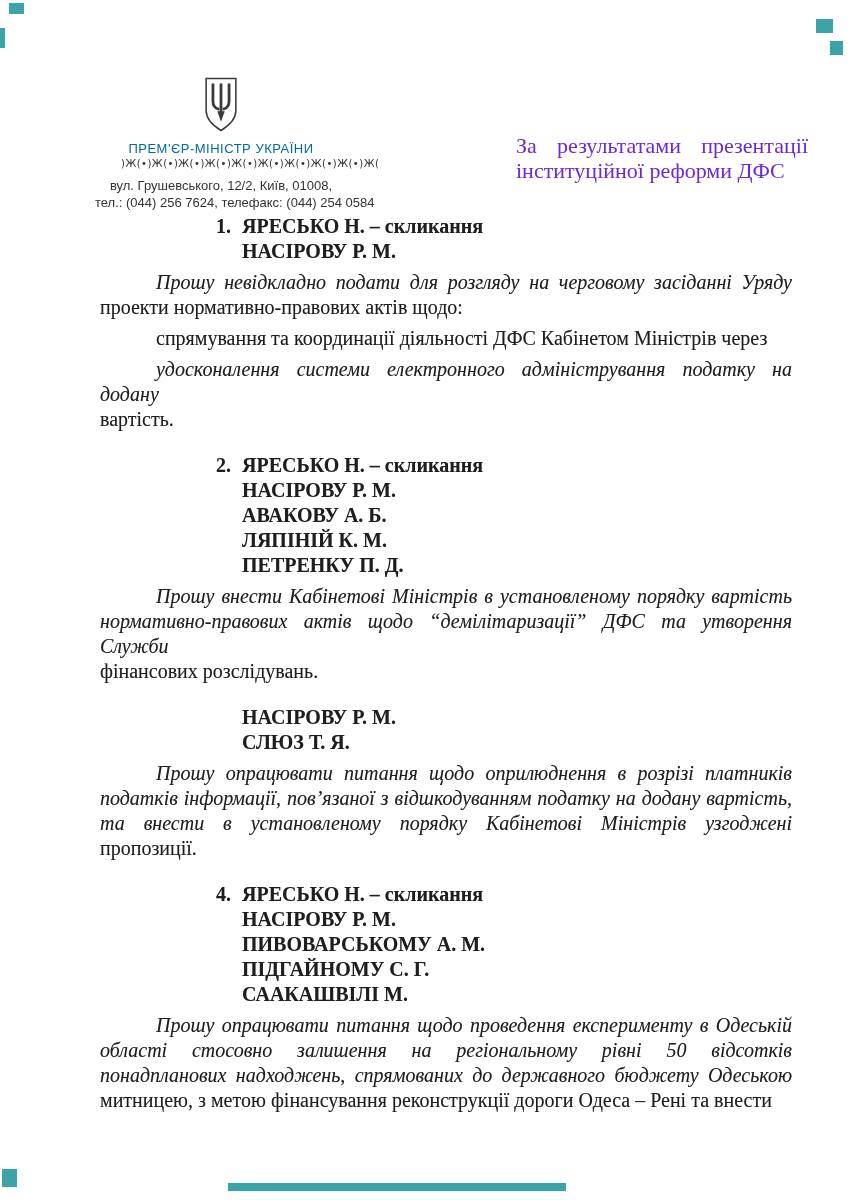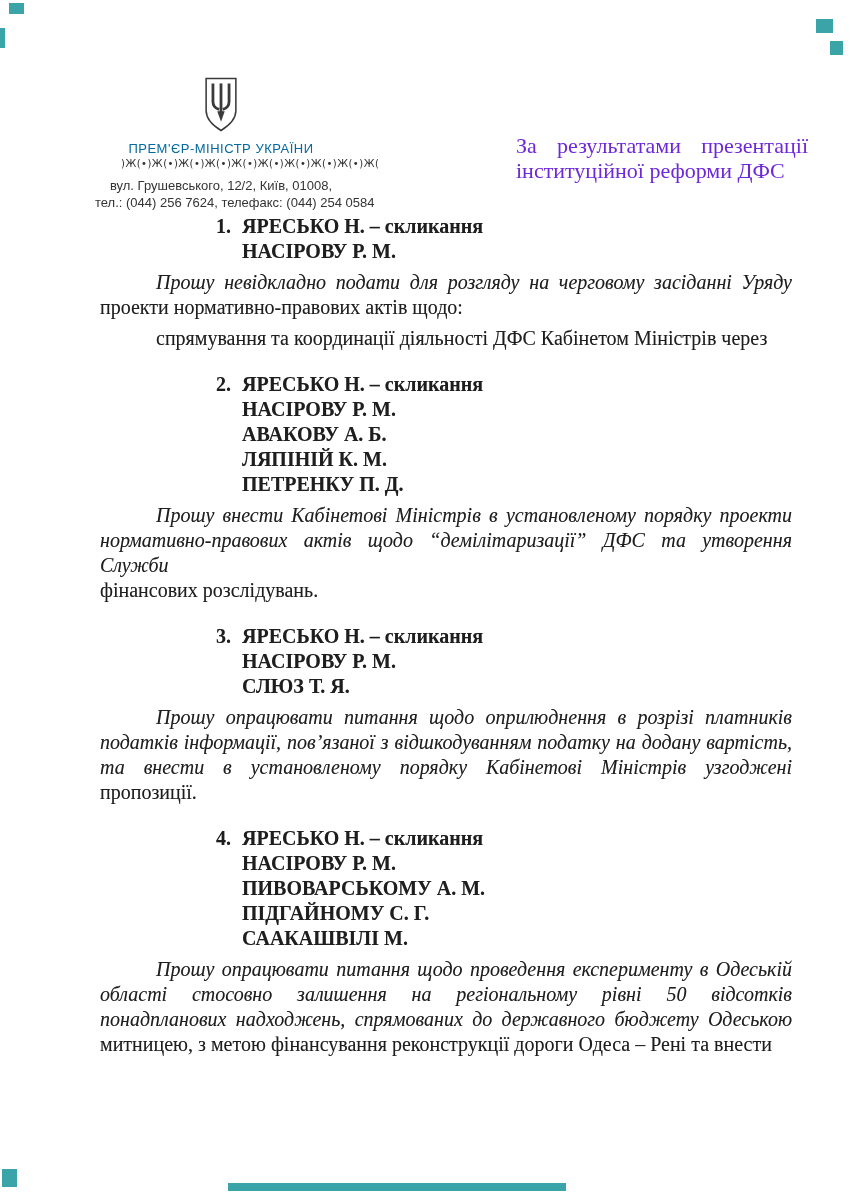--- a/index.html
+++ b/index.html
@@ -113,36 +113,39 @@
       <div class="hline numline"><span class="num">1.</span><span>ЯРЕСЬКО Н. – скликання</span></div>
       <div class="hline">НАСІРОВУ Р. М.</div>
     </div>
     <div class="para">
       <div class="pline">Прошу невідкладно подати для розгляду на черговому засіданні Уряду</div>
       <div class="pline">проекти нормативно-правових актів щодо:</div>
     </div>
     <div class="para">
       <div class="pline">спрямування та координації діяльності ДФС Кабінетом Міністрів через</div>
     </div>
+    <div class="para">
+      <div class="pline">удосконалення системи електронного адміністрування податку на додану</div>
+      <div class="pline">вартість.</div>
+    </div>
 
     <div class="section-head">
       <div class="hline numline"><span class="num">2.</span><span>ЯРЕСЬКО Н. – скликання</span></div>
       <div class="hline">НАСІРОВУ Р. М.</div>
       <div class="hline">АВАКОВУ А. Б.</div>
       <div class="hline">ЛЯПІНІЙ К. М.</div>
       <div class="hline">ПЕТРЕНКУ П. Д.</div>
     </div>
     <div class="para">
-      <div class="pline">Прошу внести Кабінетові Міністрів в установленому порядку проекти</div>
+      <div class="pline">Прошу внести Кабінетові Міністрів в установленому порядку вартість</div>
       <div class="pline">нормативно-правових актів щодо “демілітаризації” ДФС та утворення Служби</div>
       <div class="pline">фінансових розслідувань.</div>
     </div>
 
     <div class="section-head">
-      <div class="hline numline"><span class="num">3.</span><span>ЯРЕСЬКО Н. – скликання</span></div>
       <div class="hline">НАСІРОВУ Р. М.</div>
       <div class="hline">СЛЮЗ Т. Я.</div>
     </div>
     <div class="para">
       <div class="pline">Прошу опрацювати питання щодо оприлюднення в розрізі платників</div>
       <div class="pline">податків інформації, пов’язаної з відшкодуванням податку на додану вартість,</div>
       <div class="pline">та внести в установленому порядку Кабінетові Міністрів узгоджені</div>
       <div class="pline">пропозиції.</div>
     </div>
 

